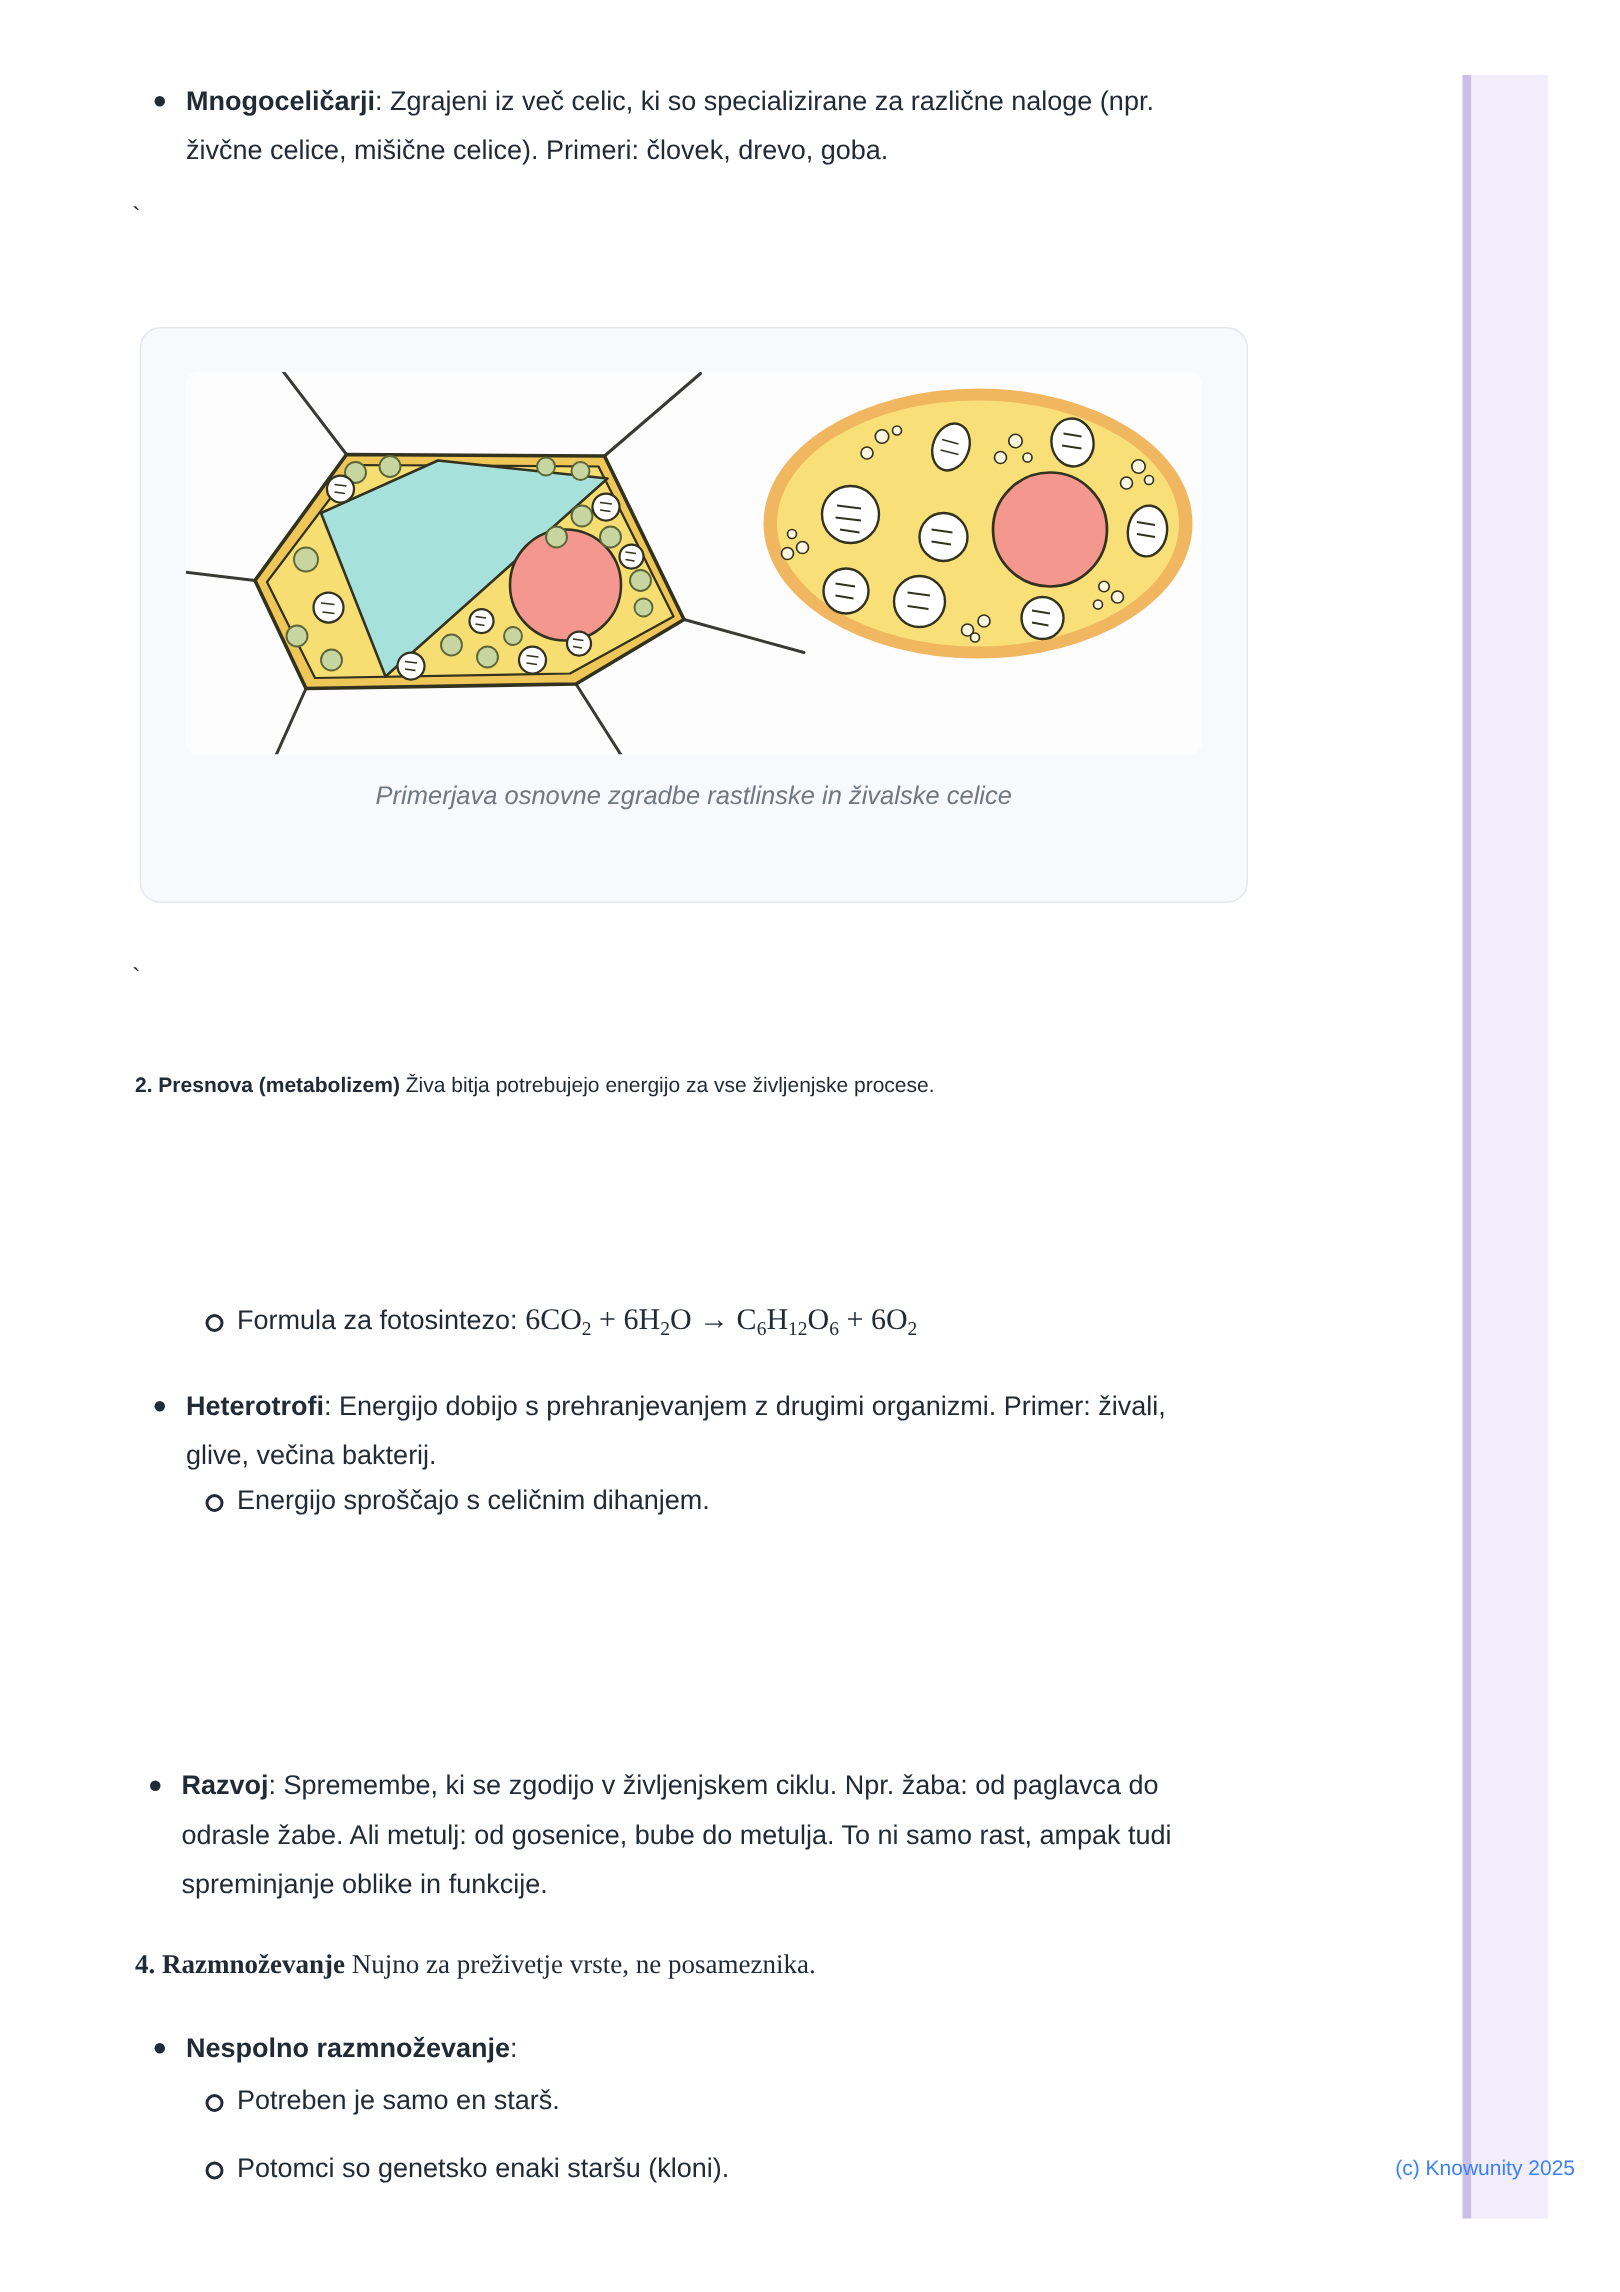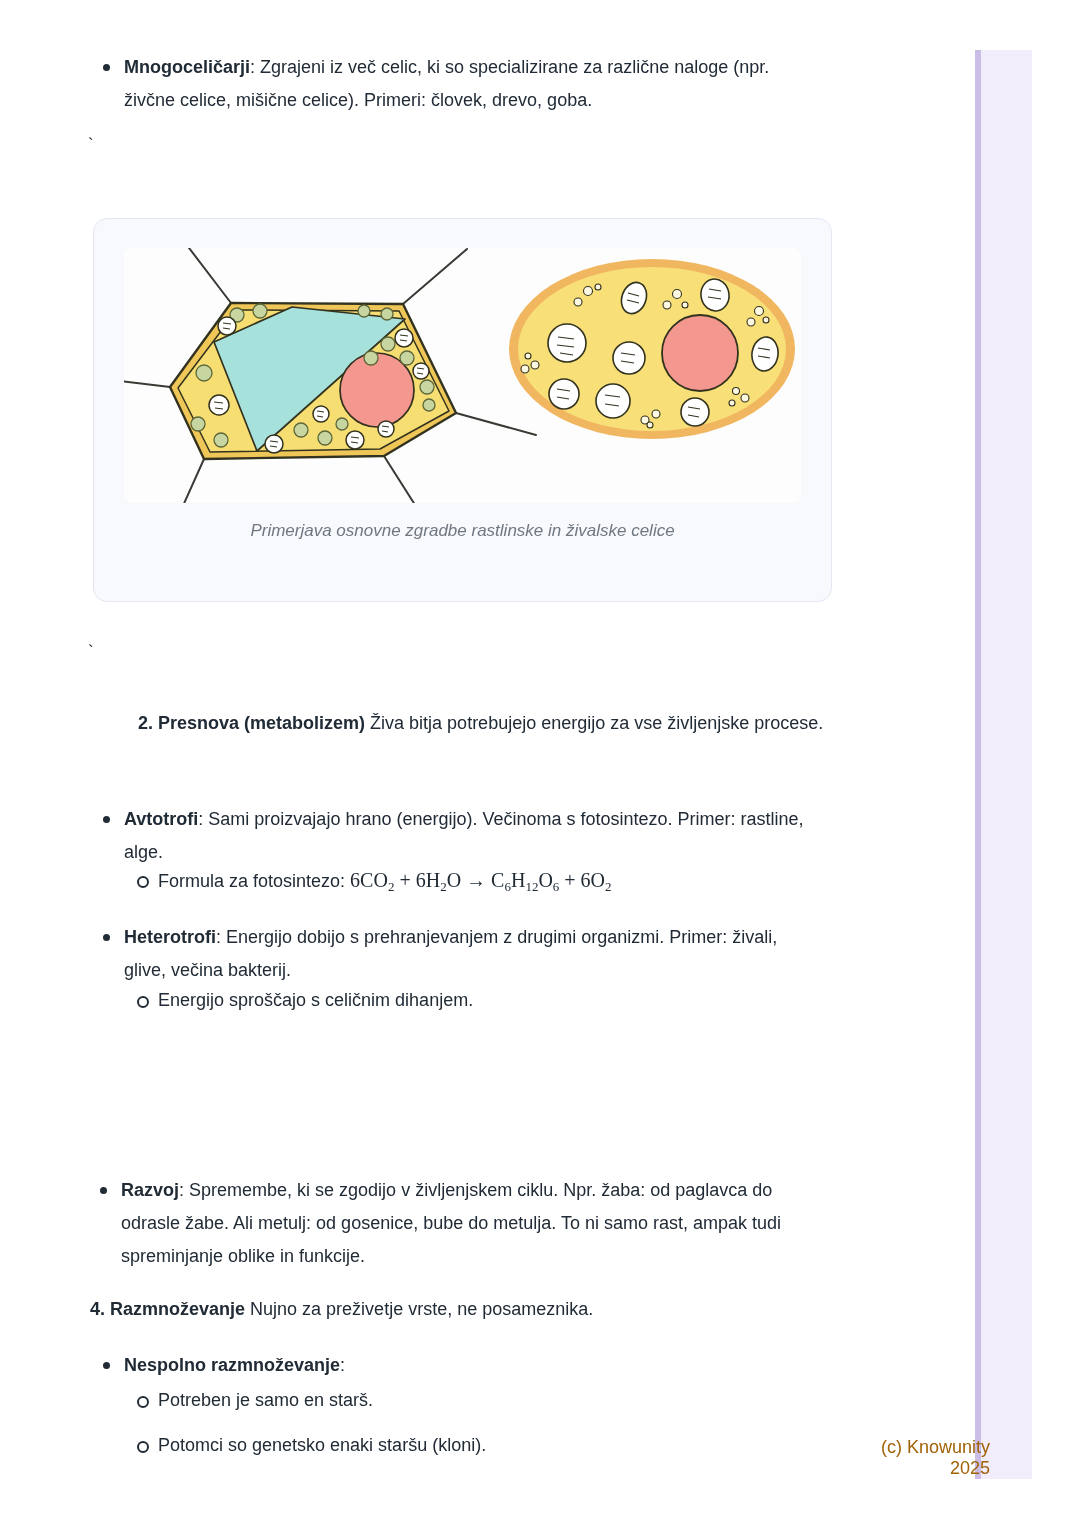--- a/index.html
+++ b/index.html
@@ -11,25 +11,25 @@
   .li{position:absolute;}
   .li .dot{position:absolute;left:0;top:13px;width:7px;height:7px;border-radius:50%;background:#212b36;}
   .li .circ{position:absolute;left:0;top:12px;width:8px;height:8px;border-radius:50%;border:2px solid #212b36;background:transparent;}
   .li .txt{margin-left:21px;}
   .tick{position:absolute;font-size:17px;color:#212b36;}
   .card{position:absolute;left:93px;top:218px;width:737px;height:382px;background:#f8f9fc;
         border:1px solid #e4e7f2;border-radius:14px;}
   .imgarea{position:absolute;left:30px;top:29px;width:677px;height:255px;background:#fdfdfe;border-radius:8px;overflow:hidden;}
   .caption{position:absolute;left:0;top:302px;width:737px;text-align:center;font-style:italic;
            font-size:17px;color:#6f7781;}
-  .para{position:absolute;text-align:justify;font-size:18px;line-height:37px;margin-left:48px;}
+  .para{position:absolute;text-align:justify;font-size:14px;line-height:37px;}
   .formula{font-family:"Liberation Serif",serif;font-size:20px;}
   .formula sub{font-size:13px;vertical-align:-4px;}
-  .copyright{position:absolute;left:840px;top:1437px;width:150px;text-align:right;
-             font-size:18px;color:#a16207;z-index:3;}
+  .copyright{position:absolute;left:900px;top:1437px;width:150px;text-align:right;
+             font-size:14px;color:#3b82f6;z-index:3;}
   .strip-line{position:absolute;left:975px;top:50px;width:6px;height:1429px;background:#cabde8;z-index:1;}
   .strip-fill{position:absolute;left:981px;top:50px;width:51px;height:1429px;background:#f1edfa;z-index:1;}
 </style>
 </head>
 <body>
 
 <div id="page">
 
   <div class="li body-text" style="left:103px;top:51px;width:736px;">
     <span class="dot"></span>
@@ -169,24 +169,20 @@
         </g>
       </svg>
     </div>
     <div class="caption">Primerjava osnovne zgradbe rastlinske in živalske celice</div>
   </div>
 
   <div class="tick" style="left:88px;top:642px;">`</div>
 
   <div class="para" style="left:90px;top:705px;width:745px;"><span class="b">2. Presnova (metabolizem)</span><span> Živa bitja potrebujejo energijo za vse življenjske procese.</span></div>
 
-  <div class="li body-text" style="left:103px;top:803px;width:736px;">
-    <span class="dot"></span>
-    <div class="txt" style="width:700px;"><span class="b">Avtotrofi</span><span>: Sami proizvajajo hrano (energijo). Večinoma s fotosintezo. Primer: rastline, alge.</span></div>
-  </div>
 
   <div class="li body-text" style="left:137px;top:864px;width:660px;">
     <span class="circ"></span>
     <div class="txt"><span>Formula za fotosintezo: </span><span class="formula"><span>6CO</span><sub>2</sub><span> + 6H</span><sub>2</sub><span>O → C</span><sub>6</sub><span>H</span><sub>12</sub><span>O</span><sub>6</sub><span> + 6O</span><sub>2</sub></span></div>
   </div>
 
   <div class="li body-text" style="left:103px;top:921px;width:736px;">
     <span class="dot"></span>
     <div class="txt" style="width:700px;"><span class="b">Heterotrofi</span><span>: Energijo dobijo s prehranjevanjem z drugimi organizmi. Primer: živali, glive, večina bakterij.</span></div>
   </div>
@@ -196,21 +192,21 @@
     <div class="txt">Energijo sproščajo s celičnim dihanjem.</div>
   </div>
 
 
 
   <div class="li body-text" style="left:100px;top:1174px;width:736px;">
     <span class="dot"></span>
     <div class="txt" style="width:712px;"><span class="b">Razvoj</span><span>: Spremembe, ki se zgodijo v življenjskem ciklu. Npr. žaba: od paglavca do odrasle žabe. Ali metulj: od gosenice, bube do metulja. To ni samo rast, ampak tudi spreminjanje oblike in funkcije.</span></div>
   </div>
 
-  <div class="body-text abs" style="left:90px;top:1293px;width:745px;"><span class="b">4. Razmnoževanje</span><span> Nujno za preživetje vrste, ne posameznika.</span></div>
+  <div class="body-text abs" style="left:90px;top:1293px;width:745px;font-family:Liberation Serif, serif;"><span class="b">4. Razmnoževanje</span><span> Nujno za preživetje vrste, ne posameznika.</span></div>
 
   <div class="li body-text" style="left:103px;top:1349px;width:736px;">
     <span class="dot"></span>
     <div class="txt"><span class="b">Nespolno razmnoževanje</span><span>:</span></div>
   </div>
 
   <div class="li body-text" style="left:137px;top:1384px;width:660px;">
     <span class="circ"></span>
     <div class="txt">Potreben je samo en starš.</div>
   </div>

